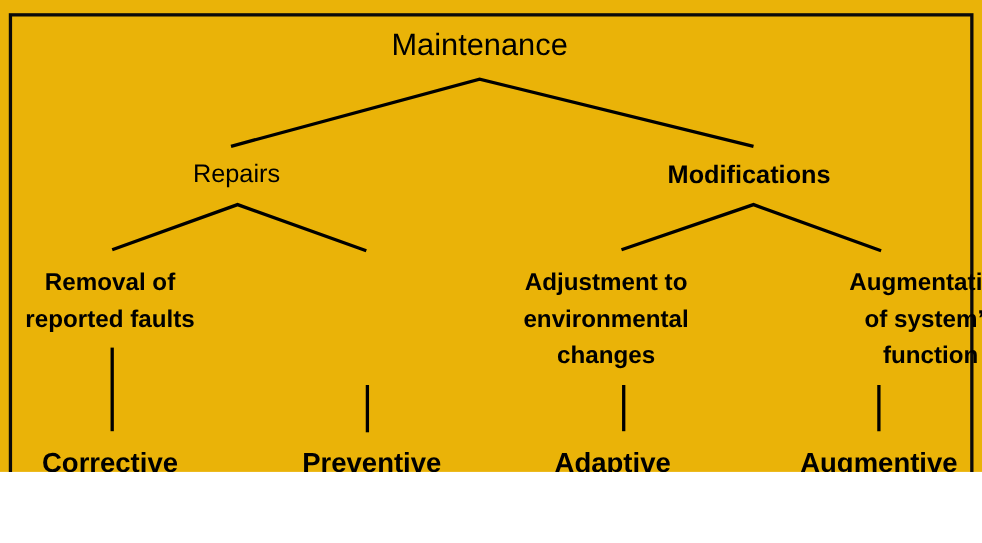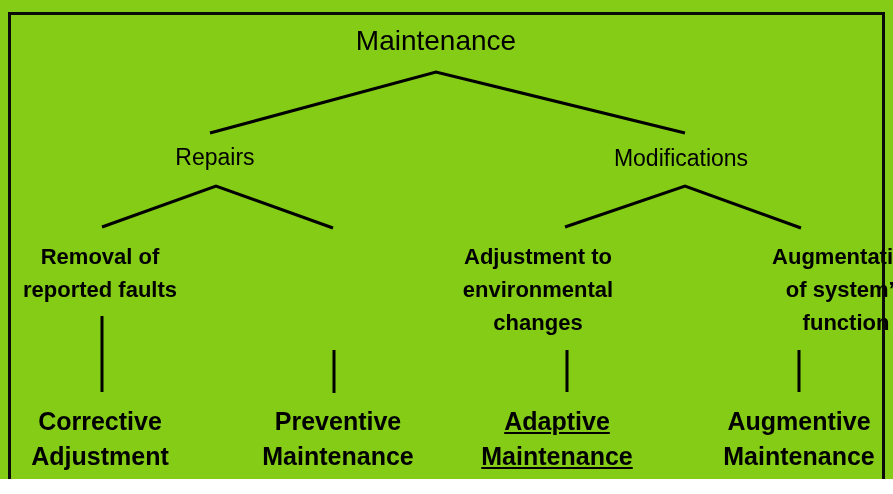--- a/index.html
+++ b/index.html
@@ -4,22 +4,22 @@
 <style>
   html, body {
     margin: 0;
     padding: 0;
     background: #ffffff;
     font-family: "Liberation Sans", "DejaVu Sans", sans-serif;
   }
   .canvas {
     position: relative;
     width: 893px;
-    height: 479px;
-    background: #84cc16;
+    height: 429px;
+    background: #eab308;
     overflow: hidden;
   }
   .frame {
     position: absolute;
     left: 8px;
     top: 12px;
     width: 877px;
     height: 472px;
     box-sizing: border-box;
     border: 3px solid #0a0a0a;
@@ -78,27 +78,27 @@
     <line x1="102" y1="316" x2="102" y2="392"></line>
     <line x1="334" y1="350" x2="334" y2="393"></line>
     <line x1="567" y1="350" x2="567" y2="392"></line>
     <line x1="799" y1="350" x2="799" y2="392"></line>
   </svg>
 
   <div class="node root" style="left:436px; top:25px;">Maintenance</div>
 
   <div class="node l2" style="left:215px; top:144px;text-align:center;">Repairs</div>
 
-  <div class="node l2" style="left:681px; top:145px;">Modifications</div>
+  <div class="node l2" style="left:681px; top:145px;font-weight:bold;">Modifications</div>
 
   <div class="node l3" style="left:100px; top:240px;">Removal of
 reported faults</div>
 
 
-  <div class="node l3" style="left:538px; top:240px;">Adjustment to
+  <div class="node l3" style="left:551px; top:240px;">Adjustment to
 environmental
 changes</div>
 
   <div class="node l3" style="left:798px; top:240px;margin-left:48px;">Augmentation
 of system’s
 function</div>
 
   <div class="node leaf" style="left:100px; top:404px;">Corrective
 Adjustment</div>
 

